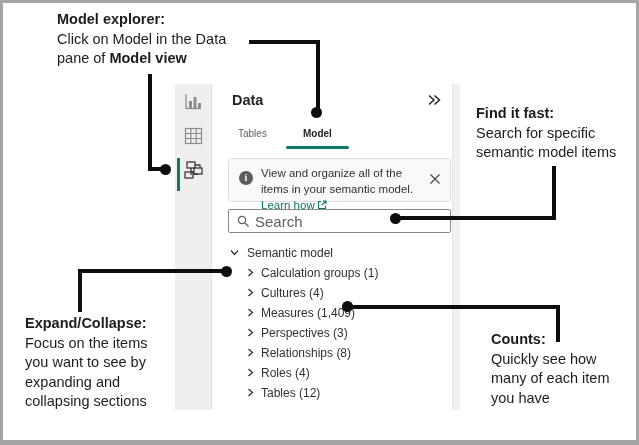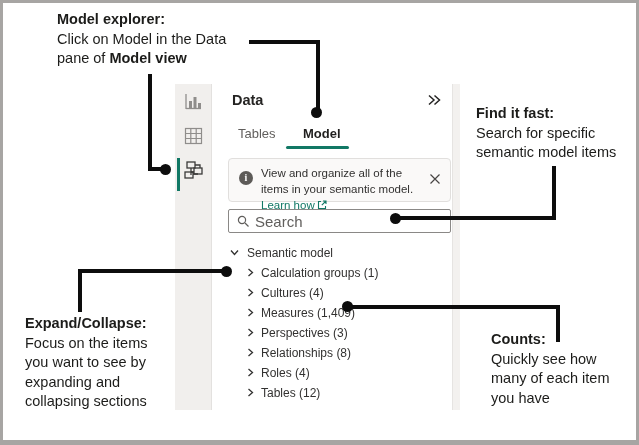--- a/index.html
+++ b/index.html
@@ -26,21 +26,21 @@
   }
   .side-icon { position:absolute; left:8px; width:21px; height:20px; cursor:pointer; }
   .sel-bar { position:absolute; left:2px; top:74px; width:3px; height:33px; background:#117865; }
   .rstrip {
     position:absolute; right:0; top:0; width:8px; height:100%;
     background:#f3f1ef; border-left:1px solid #e6e4e2;
   }
   .pane { position:absolute; left:37px; top:0; width:240px; height:100%; background:#ffffff; }
   .pane-header { position:absolute; left:20px; top:8px; font-size:14.5px; font-weight:bold; color:#252423; line-height:16px; }
   .collapse-btn { position:absolute; right:10px; top:8px; width:16px; height:16px; cursor:pointer; }
-  .tab { position:absolute; top:42px; font-size:13px; line-height:16px; cursor:pointer; }
+  .tab { position:absolute; top:42px; font-size:10px; line-height:16px; cursor:pointer; }
   .tab.inactive { color:#605e5c; }
   .tab.active { color:#201f1e; font-weight:bold; }
   .tab-underline { position:absolute; left:74px; top:62px; width:63px; height:3px; background:#117865; border-radius:2px; }
   .info-box {
     position:absolute; left:16px; top:74px; width:223px; height:44px;
     background:#faf9f8; border:1px solid #e1dfdd; border-radius:4px;
   }
   .info-ico {
     position:absolute; left:10px; top:12px; width:14px; height:14px; border-radius:50%;
     background:#5d5b58; color:#fff; font-size:10px; font-weight:bold; text-align:center; line-height:14px;

